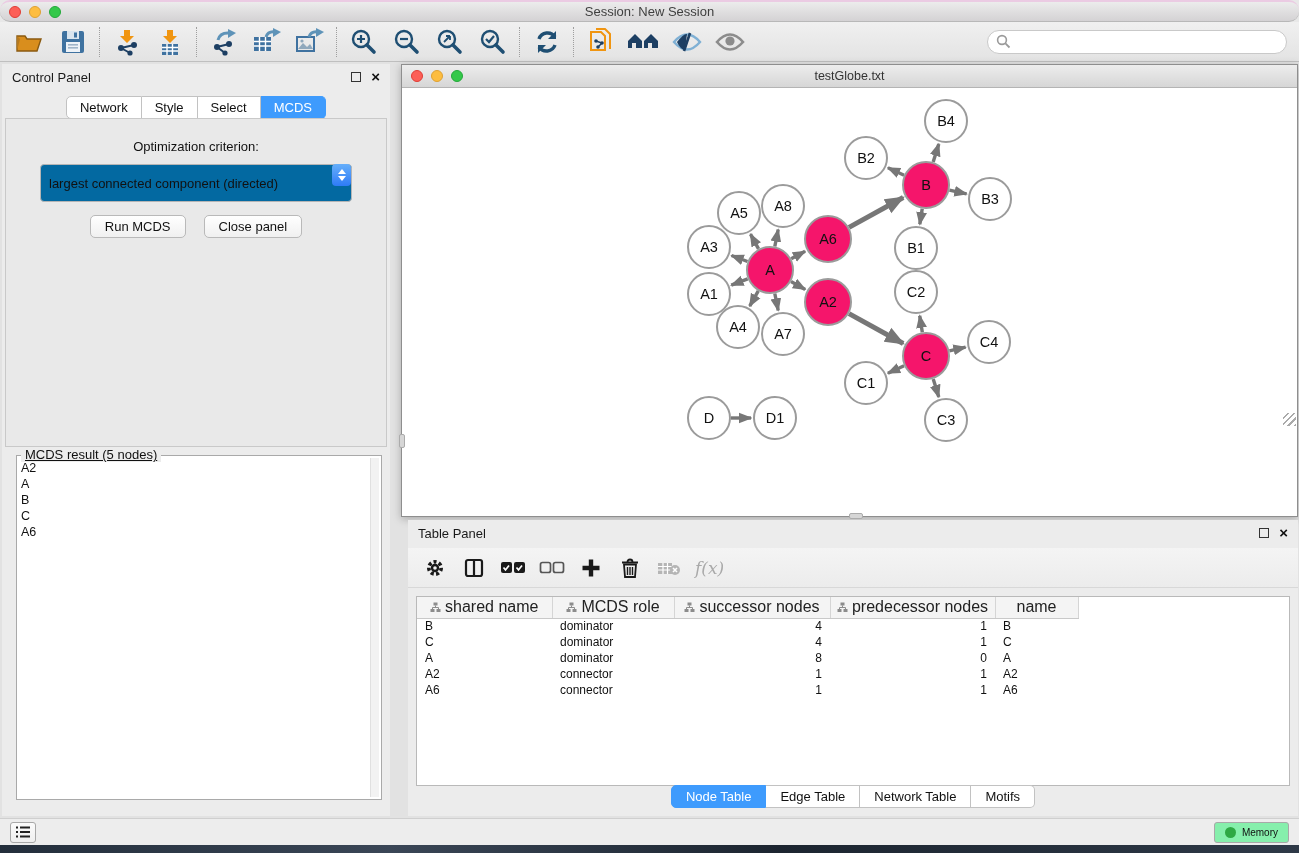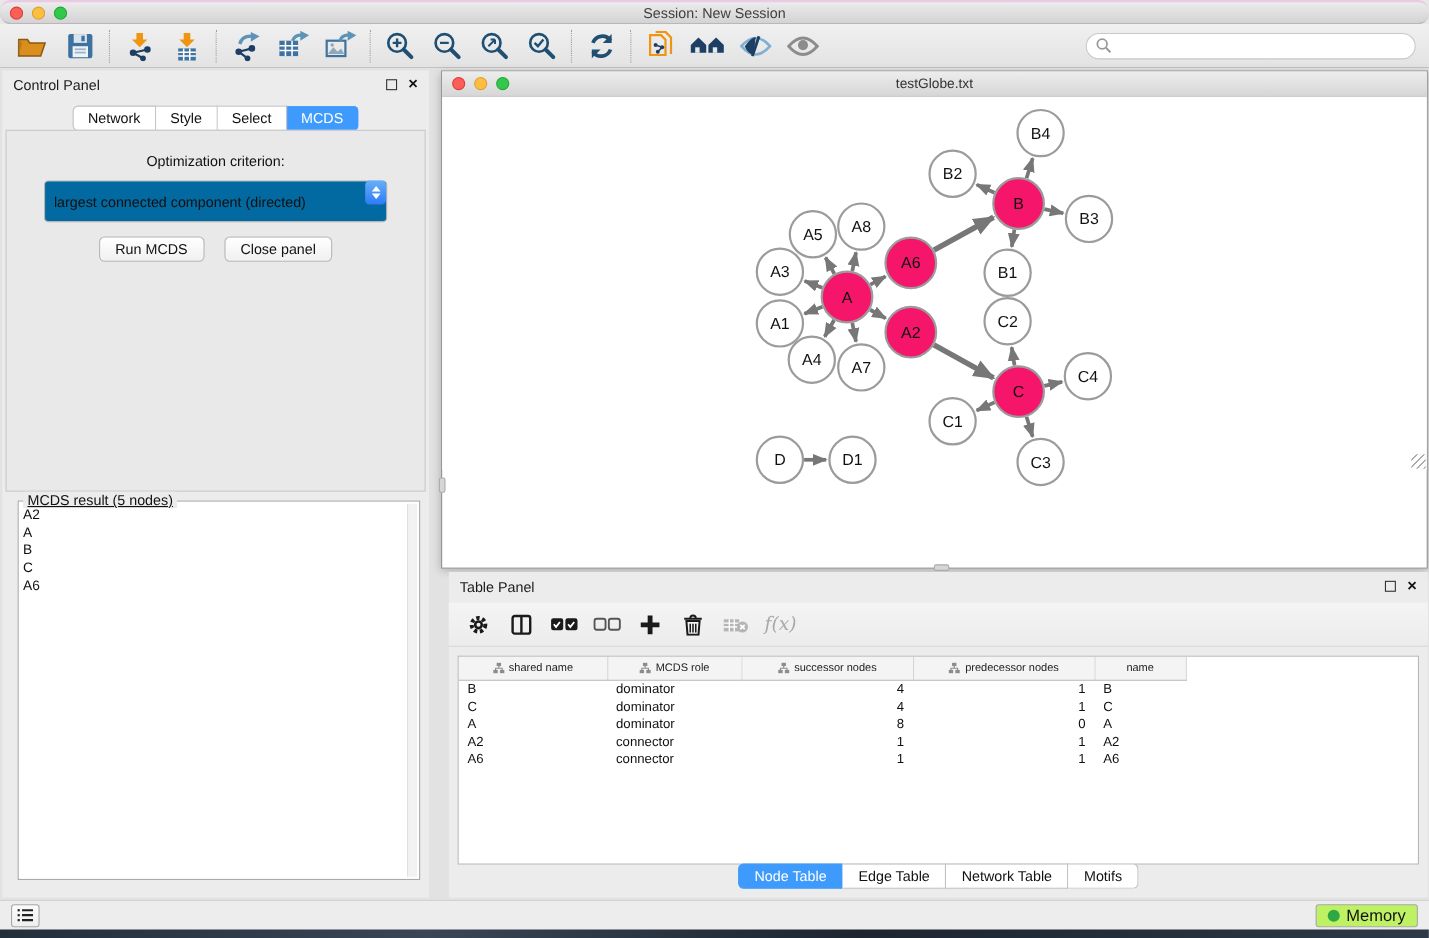--- a/index.html
+++ b/index.html
@@ -73,37 +73,37 @@
 
   
   .table-panel { position:absolute; left:408px; top:458px; width:890px; height:296px; background:#ECECEC; }
   .tp-toolbar { height:40px; margin-top:2px; background:linear-gradient(#F4F4F4,#ECECEC); border-bottom:1px solid #D8D8D8;
     display:flex; align-items:center; padding-left:12px; gap:9px; }
   .tp-btn { width:30px; height:30px; display:flex; align-items:center; justify-content:center; }
   .fx-label { font-family:"DejaVu Serif",serif; font-style:italic; font-size:17px; color:#A9A9A9; padding-left:2px; }
   .data-table-wrap { position:absolute; left:8px; top:76px; width:874px; height:190px; background:#fff; border:1px solid #B9B9B9; overflow:hidden; }
   table.data-table { border-collapse:collapse; table-layout:fixed; }
   .data-table th { background:#F4F4F4; border-right:1px solid #D5D5D5; border-bottom:1px solid #C9C9C9;
-    font-weight:normal; font-size:10px; color:#222; height:21px; white-space:nowrap; overflow:hidden;margin-top:39px; }
+    font-weight:normal; font-size:16px; color:#222; height:21px; white-space:nowrap; overflow:hidden;margin-top:39px; }
   .th-inner { display:flex; align-items:center; justify-content:center; gap:4px; }
   .data-table td { font-size:12px; color:#111; height:16px; padding:0 8px; white-space:nowrap; overflow:hidden; }
   .data-table td.num { text-align:right; }
   .bottom-tabs { position:absolute; left:0; right:0; bottom:8px; display:flex; justify-content:center; }
   .bottom-tab { font-size:13px; padding:3px 14px; background:#fff; border:1px solid #C2C2C2; border-left:none; color:#111; }
   .bottom-tab:first-child { border-left:1px solid #C2C2C2; border-radius:5px 0 0 5px; }
   .bottom-tab:last-child { border-radius:0 5px 5px 0; }
   .bottom-tab.active { background:#3E9BFD; border-color:#3E9BFD; color:#fff; }
 
   
   .statusbar { position:absolute; left:0; top:818px; width:1299px; height:27px; background:#EDEDED;
     border-top:1px solid #CFCFCF; display:flex; align-items:center; padding:0 10px; }
   .status-left-btn { width:26px; height:21px; border:1px solid #A8A8A8; background:linear-gradient(#FBFBFB,#EFEFEF);
     border-radius:3px; display:flex; align-items:center; justify-content:center; }
-  .memory-btn { margin-left:auto; height:21px; border:1px solid #A8A8A8; background:#bef264; border-radius:3px;
-    display:flex; align-items:center; gap:6px; padding:0 10px; font-size:15px; color:#111; }
+  .memory-btn { margin-left:auto; height:21px; border:1px solid #A8A8A8; background:#86efac; border-radius:3px;
+    display:flex; align-items:center; gap:6px; padding:0 10px; font-size:10px; color:#111; }
   .green-dot { width:11px; height:11px; border-radius:50%; background:#2EA844; }
   .bottom-strip { position:absolute; left:0; top:845px; width:1299px; height:8px;
     background:linear-gradient(90deg,#232E3B,#3A4656 30%,#1C2530 60%,#2E3947); }
 </style>
 </head>
 <body>
 
 <div class="titlebar">
   <div class="titlebar-title">Session: New Session</div>
   <div class="lights">

